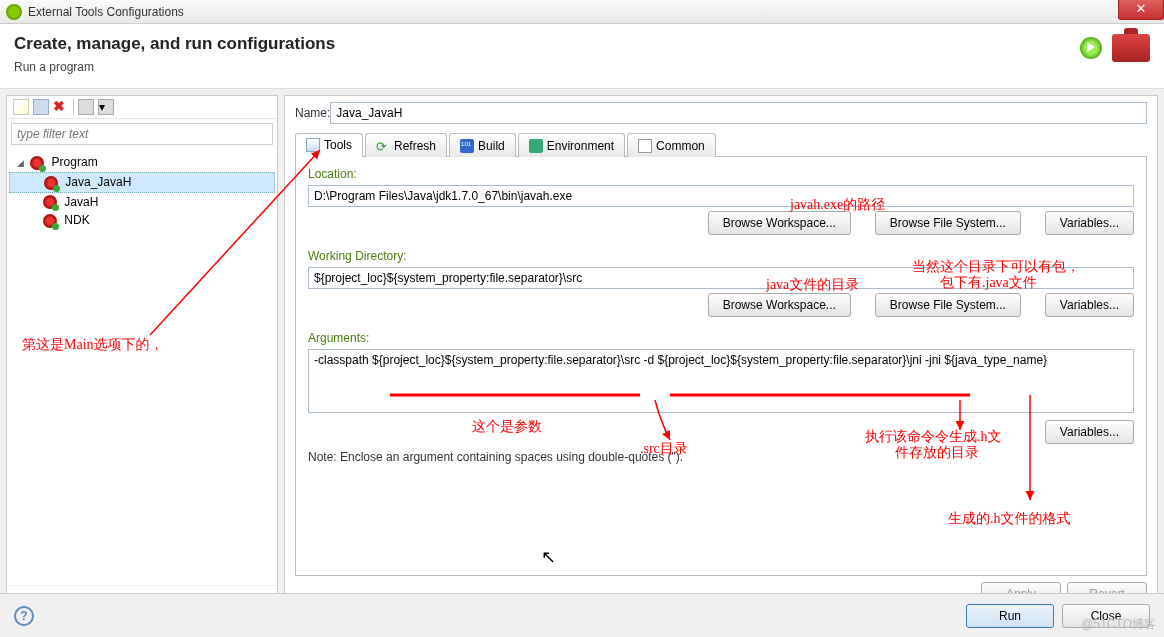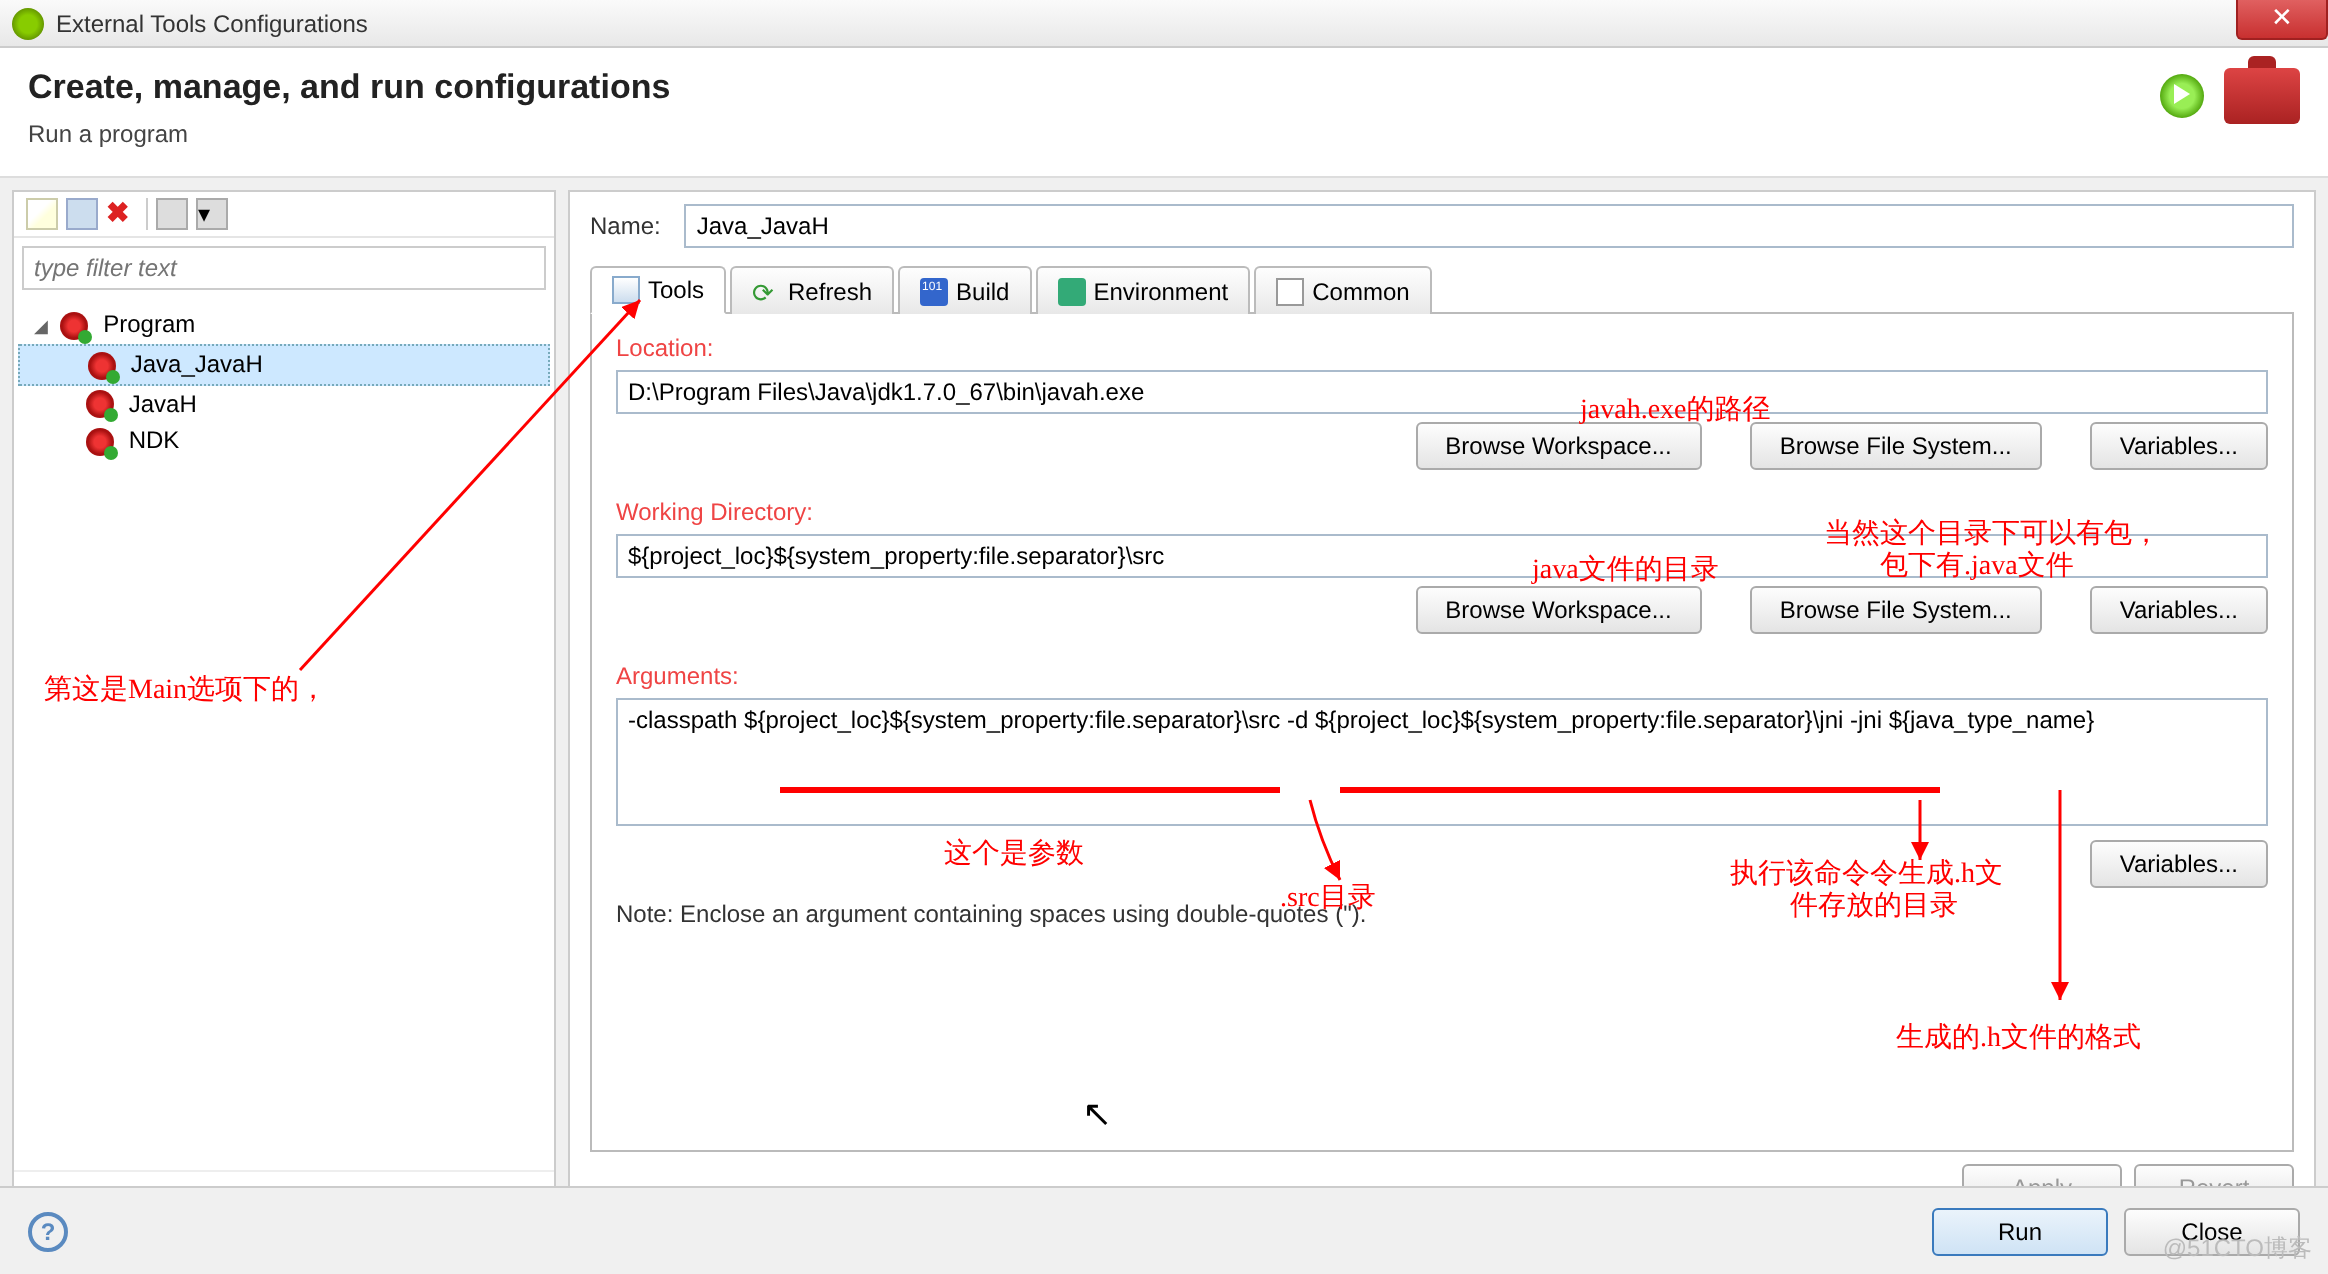--- a/index.html
+++ b/index.html
@@ -41,40 +41,40 @@
 .tree-root:before { content:'◢'; font-size:9px; color:#666; margin-right:3px; }
 .tree-item.child { padding-left: 34px; }
 .tree-item.selected { background: #cde8ff; border:1px dotted #7ab; }
 .prgicon { display:inline-block; width:14px; height:14px; background: radial-gradient(circle,#e33 30%,#a11 60%); border-radius:50%; margin-right:4px; vertical-align:middle; position:relative; }
 .prgicon:after { content:''; position:absolute; right:-2px; bottom:-2px; width:7px; height:7px; background:#3a3; border-radius:50%; }
 .prgicon.root:after { background:#3a3; }
 .filterstatus { padding: 6px 8px; color: #333; border-top: 1px solid #eee; }
 
 
 .right { flex: 1; background: #fff; border: 1px solid #ccc; padding: 6px 10px; position: relative; display: flex; flex-direction: column; }
-.namerow { display: flex; align-items: center; gap: 12px; margin-bottom: 8px; }
+.namerow { display: flex; align-items: center; gap: 0; margin-bottom: 8px; }
 .namerow label { color: #333; }
 .namerow input { flex: 1; border: 1px solid #abc; padding: 3px 5px; }
 
 
 .tabs { display: flex; border-bottom: 1px solid #bbb; }
 .tab { padding: 4px 10px; border: 1px solid #bbb; border-bottom: none; background: linear-gradient(#fefefe,#e8e8e8); margin-right: 2px; border-radius: 3px 3px 0 0; display: flex; align-items: center; gap: 4px; cursor: default; position: relative; top: 1px; }
 .tab.active { background: #fff; border-bottom: 1px solid #fff; }
 .tabicon { width: 14px; height: 14px; display: inline-block; }
 .ti-main { background: linear-gradient(#fff,#cde); border:1px solid #8ac; }
 .ti-refresh { color:#393; font-size:13px; }
 .ti-build { background:#36c; border-radius:2px; position:relative; }
 .ti-build:after { content:'101'; color:#fff; font-size:6px; position:absolute; left:1px; top:2px; }
 .ti-env { background:#3a7; border-radius:2px; }
 .ti-common { background:#fff; border:1px solid #999; }
 
 
 .tabcontent { border: 1px solid #bbb; border-top: none; padding: 10px 12px; flex: 1; overflow: auto; position: relative; }
 .fieldgroup { margin-bottom: 14px; }
-.fieldgroup .lbl { margin-bottom: 4px; color: #ef4444; }
+.fieldgroup .lbl { margin-bottom: 4px; color: #4d7c0f; }
 .fieldgroup input, .fieldgroup textarea { width: 100%; border: 1px solid #abc; padding: 3px 5px; font-family: inherit; }
 .fieldgroup textarea { height: 64px; resize: none; }
 .btnrow { display: flex; justify-content: flex-end; gap: 24px; margin-top: 4px; }
 .btn { background: linear-gradient(#fdfdfd,#e4e4e4); border: 1px solid #aaa; padding: 4px 14px; border-radius: 3px; cursor: default; min-width: 80px; text-align: center; }
 .btn.disabled { color:#999; }
 .note { color: #333; margin-top: 6px; }
 
 
 .bottomactions { display: flex; justify-content: flex-end; gap: 6px; padding: 6px 0 0; }
 

